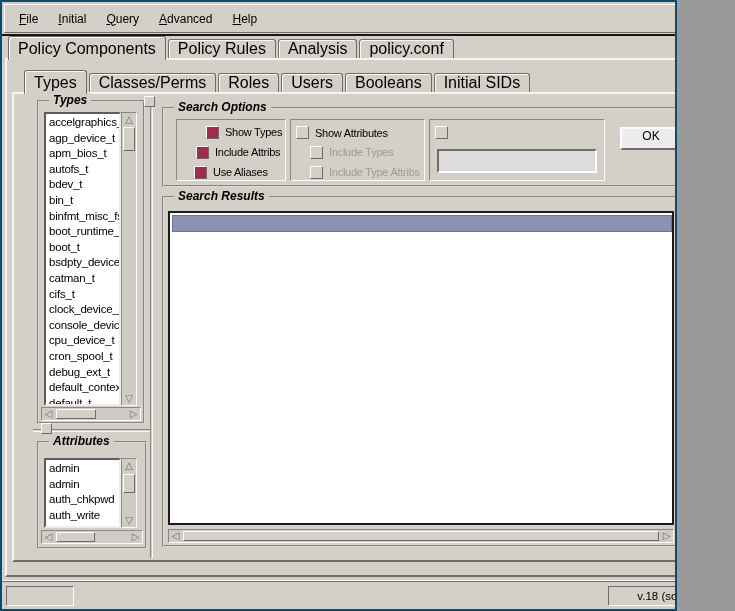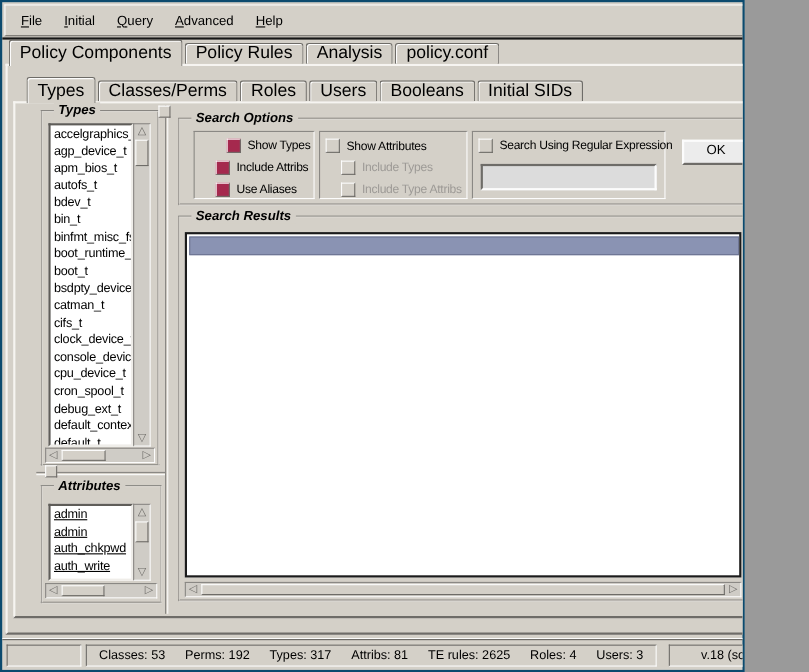--- a/index.html
+++ b/index.html
@@ -156,21 +156,21 @@
   </div>
   <div class="abs sb sb-h" style="left:39px;top:405px;width:100px;height:14px;">
     <div class="sb-arrow at-start">◁</div>
     <div class="sb-thumb" style="left:14px;width:38px;"></div>
     <div class="sb-arrow at-end">▷</div>
   </div>
 
   <div class="abs lframe" style="left:35px;top:439px;width:110px;height:108px;">
     <span class="lframe-label">Attributes</span>
   </div>
-  <div class="abs listbox" style="left:42px;top:456px;width:77px;height:70px;text-decoration:underline;">
+  <div class="abs listbox" style="left:42px;top:456px;width:77px;height:70px;">
     <div class="list-item">admin</div>
     <div class="list-item">admin</div>
     <div class="list-item">auth_chkpwd</div>
     <div class="list-item">auth_write</div>
   </div>
   <div class="abs sb sb-v" style="left:119px;top:456px;width:16px;height:70px;">
     <div class="sb-arrow at-start">△</div>
     <div class="sb-thumb" style="top:15px;height:17px;"></div>
     <div class="sb-arrow at-end">▽</div>
   </div>
@@ -188,41 +188,40 @@
   <div class="abs opt-box" style="left:427px;top:117px;width:176px;height:62px;"></div>
 
   <div class="abs check-row" style="left:180px;top:123px;margin-left:24px;">
     <span class="ind checked"></span>
     <span>Show Types</span>
   </div>
   <div class="abs check-row" style="left:194px;top:143px;">
     <span class="ind checked"></span>
     <span>Include Attribs</span>
   </div>
-  <div class="abs check-row" style="left:194px;top:163px;">
+  <div class="abs check-row" style="left:176px;top:163px;padding-left:16px;">
     <span class="ind checked"></span>
     <span>Use Aliases</span>
   </div>
 
   <div class="abs check-row" style="left:294px;top:123px;align-items:flex-end;">
     <span class="ind"></span>
     <span>Show Attributes</span>
   </div>
   <div class="abs check-row disabled" style="left:308px;top:143px;">
     <span class="ind"></span>
     <span>Include Types</span>
   </div>
   <div class="abs check-row disabled" style="left:308px;top:163px;">
     <span class="ind"></span>
     <span>Include Type Attribs</span>
   </div>
 
   <div class="abs check-row" style="left:433px;top:123px;">
     <span class="ind"></span>
-    <span>Search Using Regular Expression</span>
   </div>
   <input class="abs entry" style="left: 435px; top: 147px; width: 160px; height: 24px;" value="">
 
   <div class="abs btn" style="left:618px;top:125px;width:62px;height:23px;">
     <span>OK</span>
   </div>
 
   <div class="abs lframe" style="left:160px;top:194px;width:532px;height:351px;">
     <span class="lframe-label">Search Results</span>
   </div>
@@ -236,26 +235,17 @@
     <div class="sb-arrow at-end">▽</div>
   </div>
   <div class="abs sb sb-h" style="left:166px;top:527px;width:506px;height:14px;">
     <div class="sb-arrow at-start">◁</div>
     <div class="sb-thumb" style="left:14px;width:474px;"></div>
     <div class="sb-arrow at-end">▷</div>
   </div>
 
   <div class="abs status-sep"></div>
   <div class="abs status-panel" style="left:4px;top:584px;width:68px;"></div>
-  <div class="abs status-panel" style="left:76px;top:584px;width:519px;">
-    <span class="stat">Classes: 53</span>
-    <span class="stat">Perms: 192</span>
-    <span class="stat">Types: 317</span>
-    <span class="stat">Attribs: 81</span>
-    <span class="stat">TE rules: 2625</span>
-    <span class="stat">Roles: 4</span>
-    <span class="stat">Users: 3</span>
-  </div>
   <div class="abs status-panel" style="left:606px;top:584px;width:125px;">
     <span>v.18 (source)</span>
   </div>
 
 </div>
 
 </body></html>

